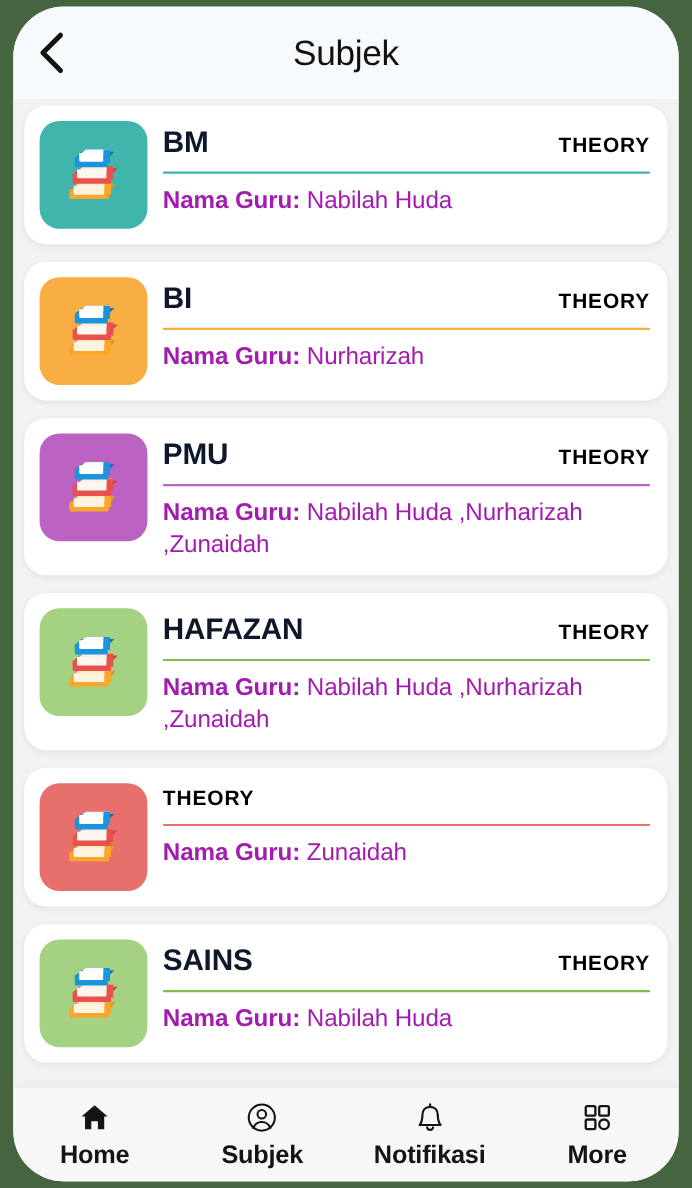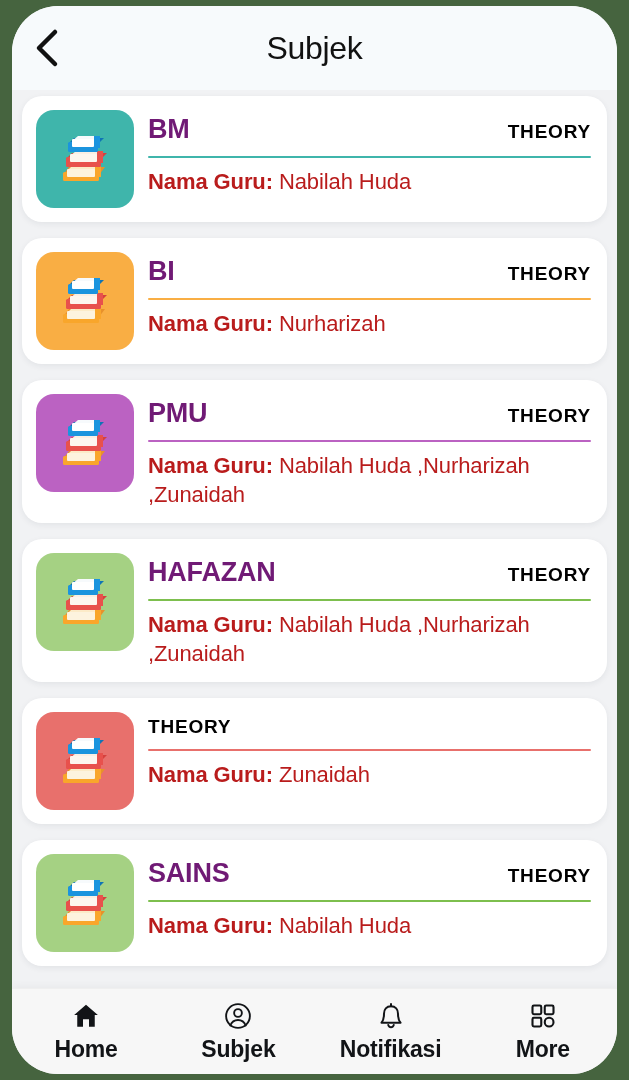--- a/index.html
+++ b/index.html
@@ -113,21 +113,21 @@
   .card-toprow {
     display: flex;
     align-items: baseline;
     justify-content: space-between;
     gap: 8px;
   }
 
   .subject-name {
     font-size: 27px;
     font-weight: bold;
-    color: #701a75;
+    color: #0f172a;
     letter-spacing: -0.2px;
     line-height: 1.15;
     white-space: nowrap;
     overflow: hidden;
   }
 
   .subject-type {
     font-size: 19px;
     font-weight: bold;
     color: #000000;
@@ -138,21 +138,21 @@
 
   .divider {
     height: 2px;
     width: 100%;
     margin: 11px 0 9px 0;
     border-radius: 2px;
   }
 
   .teacher-line {
     font-size: 22px;
-    color: #b91c1c;
+    color: #a21caf;
     line-height: 1.32;
     letter-spacing: -0.1px;
   }
 
   .teacher-label { font-weight: bold; }
 
   
   .bottom-nav {
     flex: 0 0 86px;
     background: #F7F7F7;

